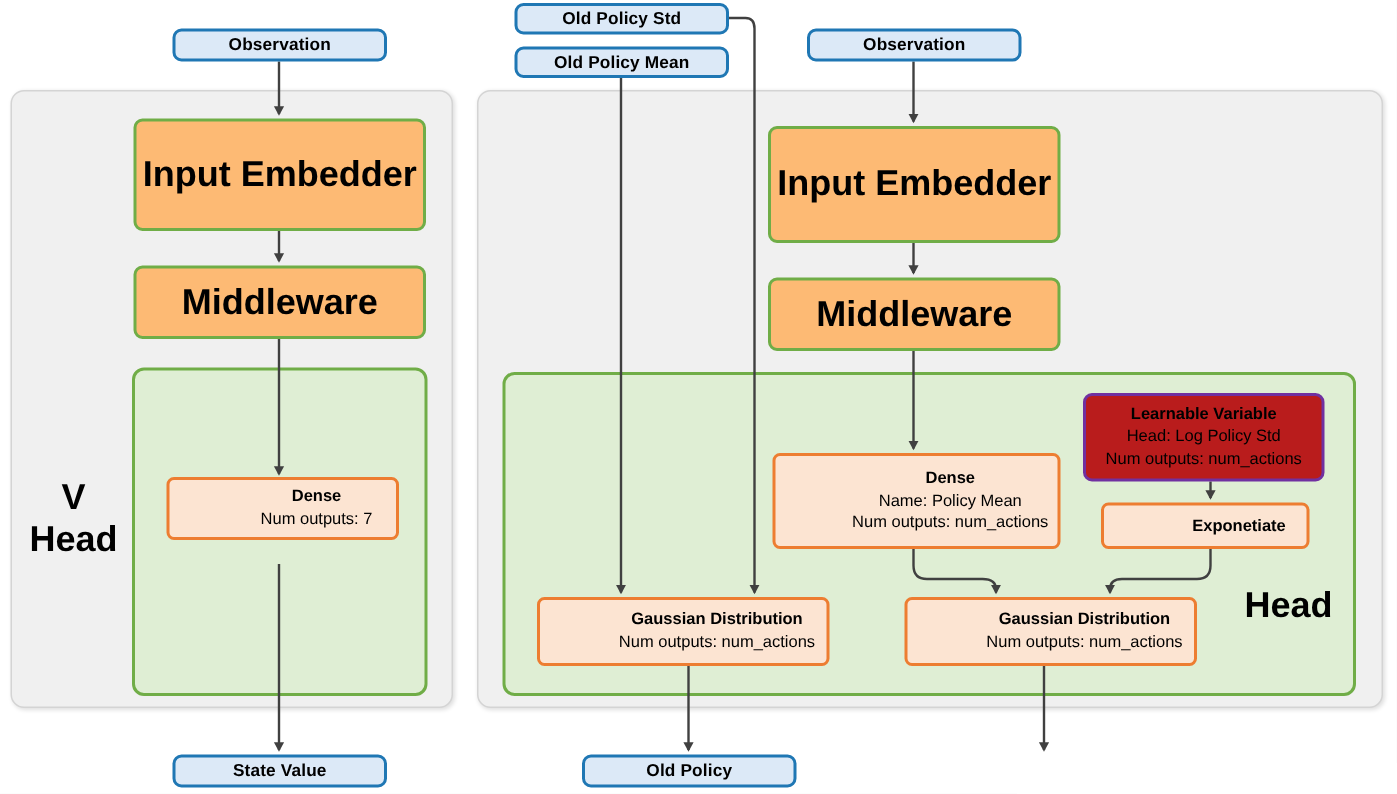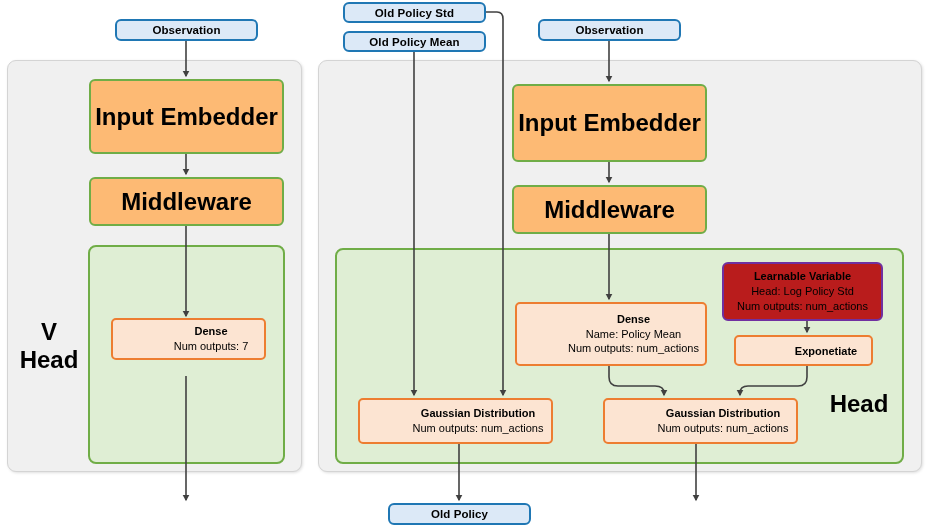--- a/index.html
+++ b/index.html
@@ -142,19 +142,22 @@
   <div class="node orange line-gap" style="left:358px;top:398px;width:195px;height:46px;">
     <span class="t1">Gaussian Distribution</span>
     <span class="t2">Num outputs: num_actions</span>
   </div>
 
   <div class="node orange line-gap" style="left:603px;top:398px;width:195px;height:46px;">
     <span class="t1">Gaussian Distribution</span>
     <span class="t2">Num outputs: num_actions</span>
   </div>
 
+  <div class="node io" style="left:115px;top:503px;width:143px;height:22px;">
+    <span>State Value</span>
+  </div>
 
   <div class="node io" style="left:388px;top:503px;width:143px;height:22px;">
     <span>Old Policy</span>
   </div>
 
 
 </div>
 
 </body></html>

